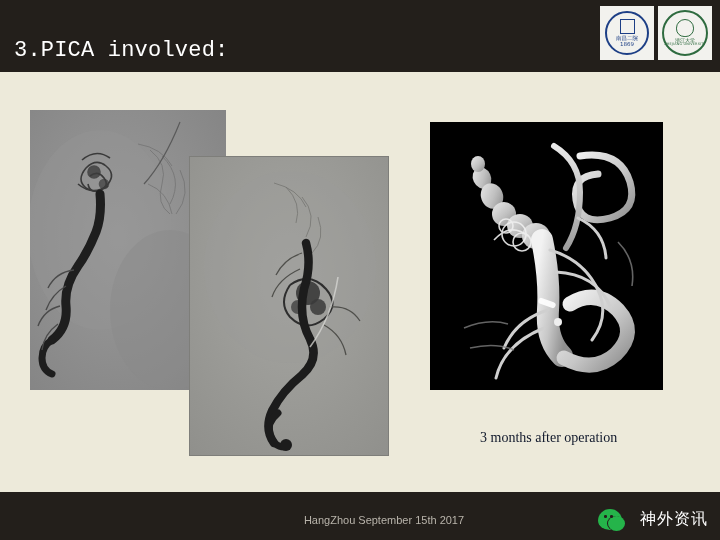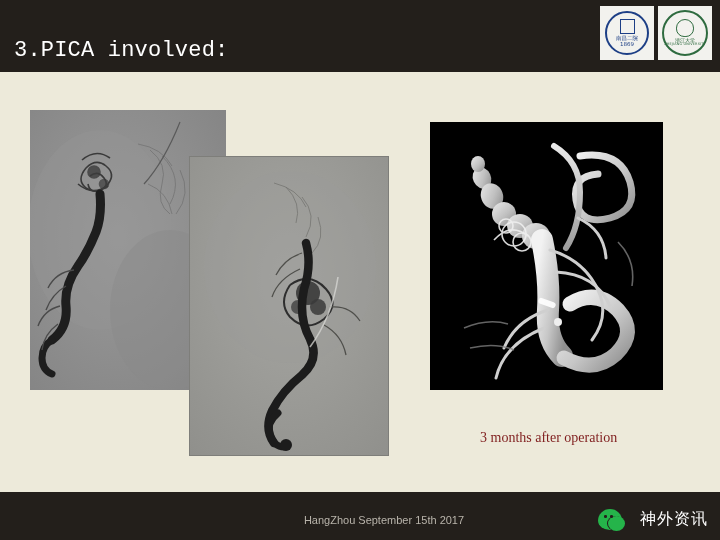--- a/index.html
+++ b/index.html
@@ -130,21 +130,21 @@
     width: 233px;
     height: 268px;
     background: #000000;
     overflow: hidden;
   }
 
   .caption-3months {
     position: absolute;
     left: 480px;
     top: 430px;
-    color: #7f1d1d;
+    color: #0f172a;
     font-size: 14px;
     font-family: "Liberation Serif", serif;
     white-space: nowrap;
   }
 
   
   .footer-band {
     position: absolute;
     left: 0;
     bottom: 0;

